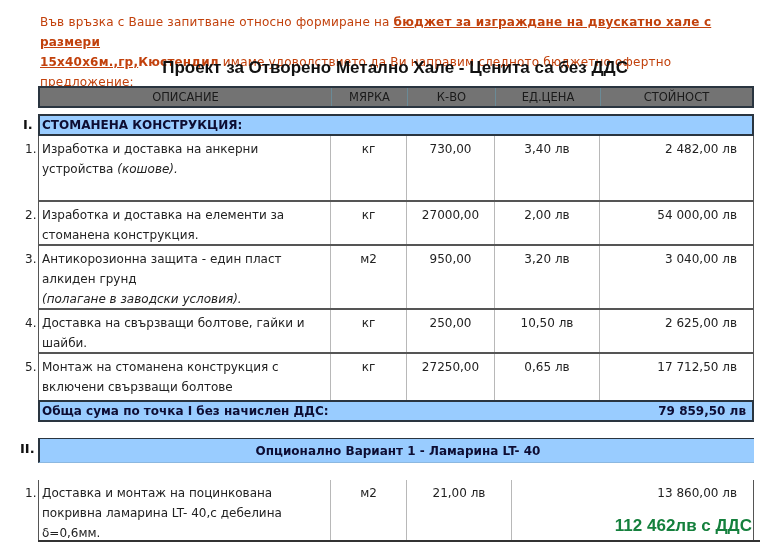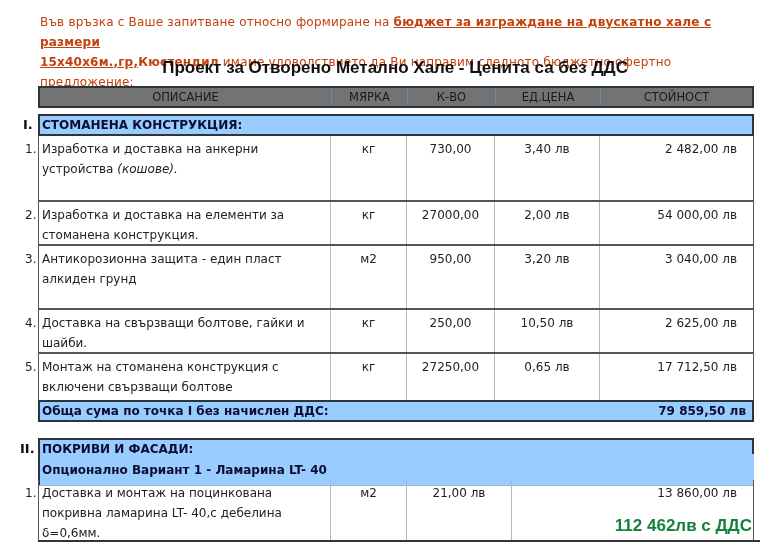--- a/index.html
+++ b/index.html
@@ -106,20 +106,21 @@
     <div class="c-unit">кг</div>
     <div class="c-qty">27000,00</div>
     <div class="c-price">2,00 лв</div>
     <div class="c-total">54 000,00 лв</div>
   </div>
 
   <div class="row" style="top:160px;height:64px;">
     <span class="num">3.</span>
     <div class="c-desc">
         <div style="padding-right:40px">Антикорозионна защита - един пласт алкиден грунд</div>
+        <div class="it">(полагане в заводски условия).</div>
       </div>
     <div class="c-unit">м2</div>
     <div class="c-qty">950,00</div>
     <div class="c-price">3,20 лв</div>
     <div class="c-total">3 040,00 лв</div>
   </div>
 
   <div class="row" style="top:224px;height:44px;">
     <span class="num">4.</span>
     <div class="c-desc">Доставка на свързващи болтове, гайки и шайби.</div>
@@ -140,21 +141,21 @@
 
   <div class="section" style="top:314px;">
     <span>Обща сума по точка I без начислен ДДС:</span>
     <span class="total-val">79 859,50 лв</span>
   </div>
 
   <div class="section" style="top:352px;">
     <span class="roman" style="left:-20px;text-align:center;">II.</span>
     <span>ПОКРИВИ И ФАСАДИ:</span>
   </div>
-  <div class="section thin" style="top:368px;height:32px;">
+  <div class="section thin" style="top:353px;height:24px;justify-content:center;">
     <span>Опционално Вариант 1 - Ламарина LT- 40</span>
   </div>
 
   <div class="row" style="top:394px;height:62px;border-bottom:none;">
     <span class="num">1.</span>
     <div class="c-desc">Доставка и монтаж на поцинкована покривна ламарина LT- 40,с дебелина δ=0,6мм.</div>
     <div class="c-unit">м2</div>
     <div class="c-price">21,00 лв</div>
     <div class="c-total">13 860,00 лв</div>
   </div>

